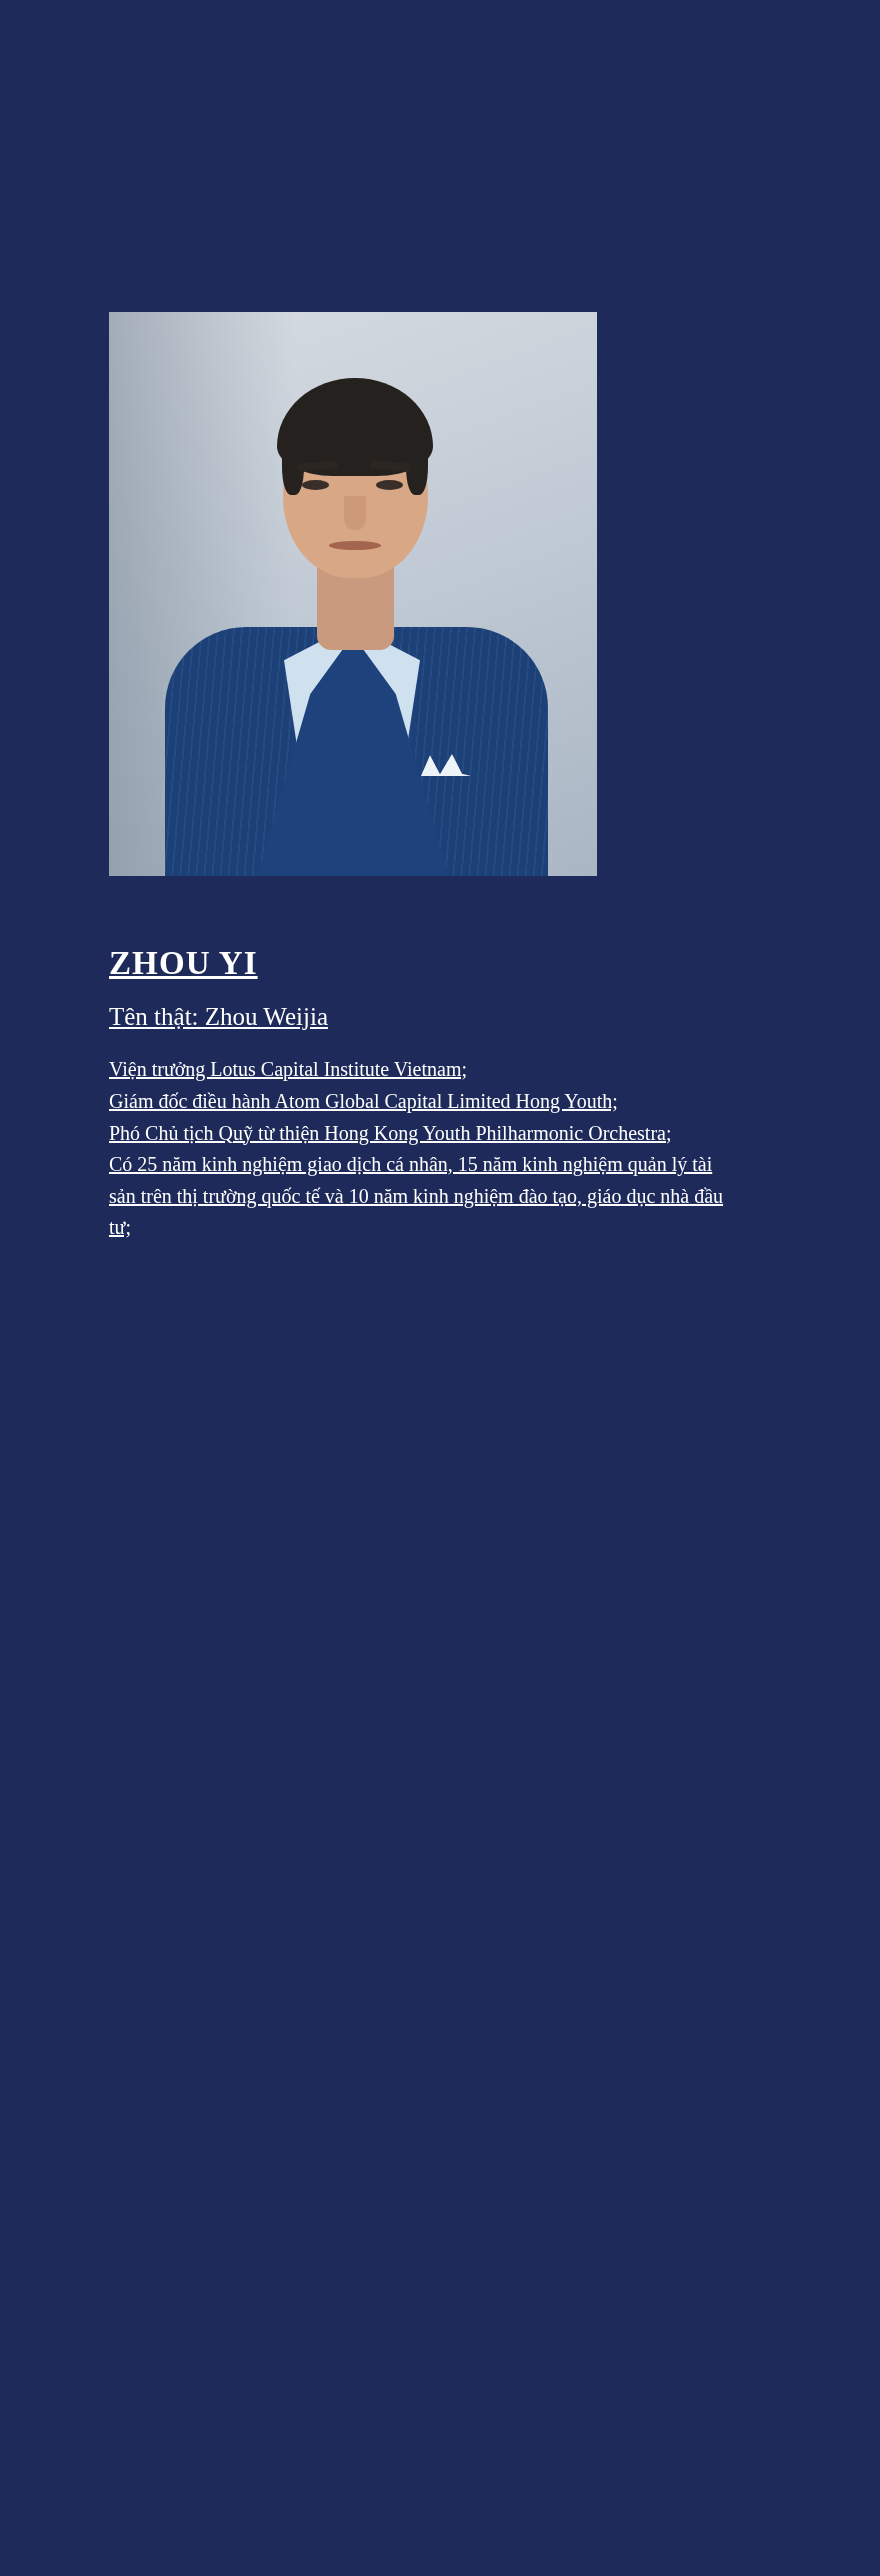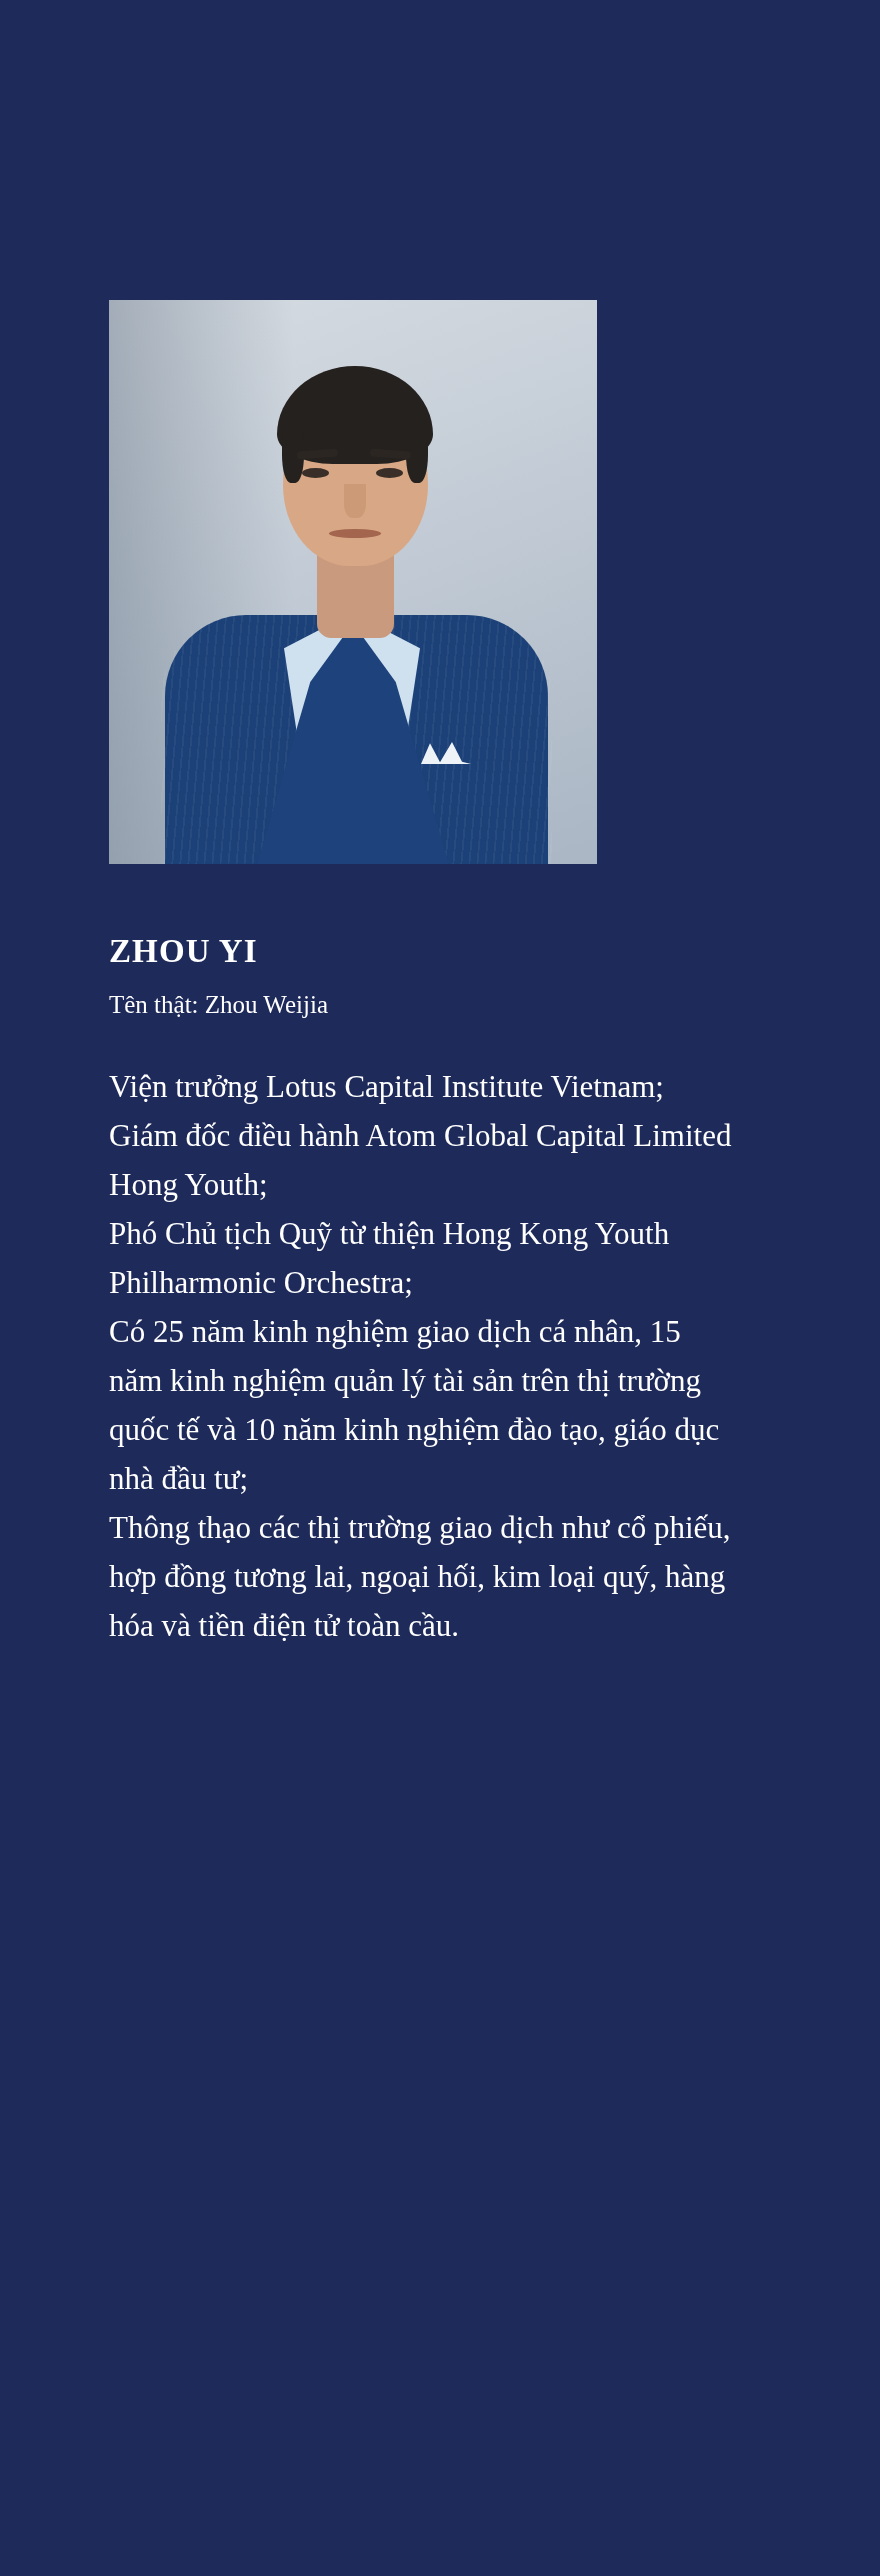--- a/index.html
+++ b/index.html
@@ -17,22 +17,23 @@
   .page {
     position: relative;
     width: 880px;
     height: 2576px;
     background: #1e2a5a;
     box-sizing: border-box;
   }
   .card {
     position: absolute;
     left: 109px;
-    top: 300px;
+    top: 312px;
     width: 663px;
+    text-decoration: underline;
   }
   .portrait {
     width: 488px;
     height: 564px;
     background: #b9c2cc;
     overflow: hidden;
     position: relative;
   }
   
   .bg-wall {
@@ -192,22 +193,22 @@
     font-weight: bold;
     letter-spacing: 1.1px;
     line-height: 1.2;
   }
   .realname {
     margin-top: 16px;
     font-size: 25px;
     line-height: 1.35;
   }
   .bio {
-    margin-top: 42px;
-    font-size: 31px;
+    margin-top: 21px;
+    font-size: 20px;
     line-height: 1.58;
     width: 627px;
   }
   .bio p {
     margin: 0;
   }
 </style>
 </head>
 <body>
 
@@ -233,18 +234,17 @@
     </div>
 
     <div class="name">ZHOU YI</div>
     <div class="realname">Tên thật: Zhou Weijia</div>
 
     <div class="bio">
       <p>Viện trưởng Lotus Capital Institute Vietnam;</p>
       <p>Giám đốc điều hành Atom Global Capital Limited Hong Youth;</p>
       <p>Phó Chủ tịch Quỹ từ thiện Hong Kong Youth Philharmonic Orchestra;</p>
       <p>Có 25 năm kinh nghiệm giao dịch cá nhân, 15 năm kinh nghiệm quản lý tài sản trên thị trường quốc tế và 10 năm kinh nghiệm đào tạo, giáo dục nhà đầu tư;</p>
-      <p>Thông thạo các thị trường giao dịch như cổ phiếu, hợp đồng tương lai, ngoại hối, kim loại quý, hàng hóa và tiền điện tử toàn cầu.</p>
     </div>
 
   </div>
 </div>
 
 
 </body></html>

